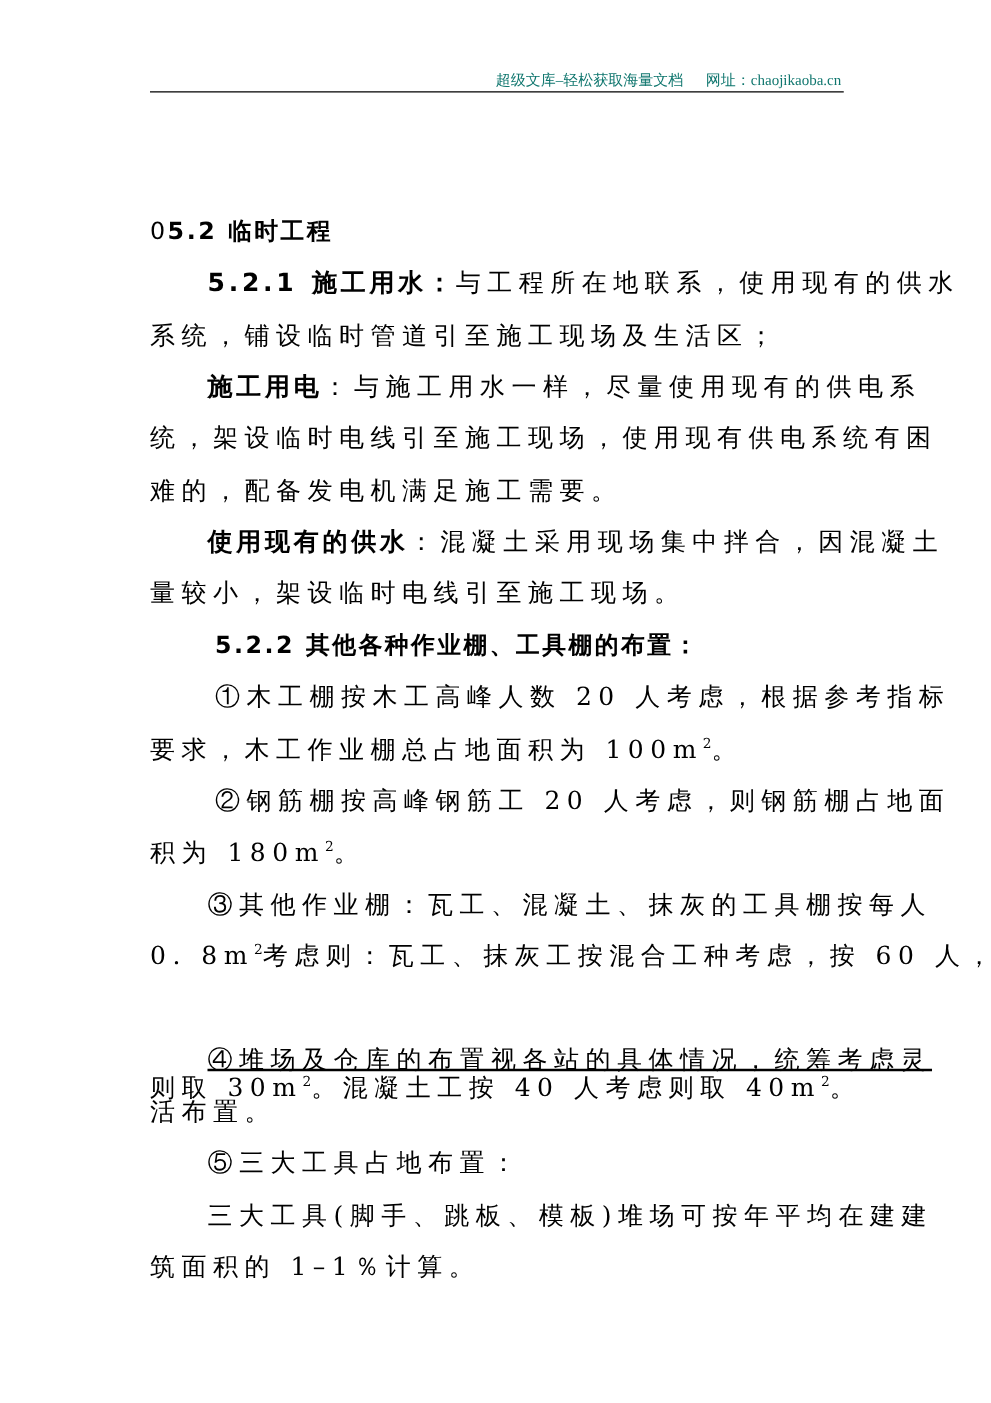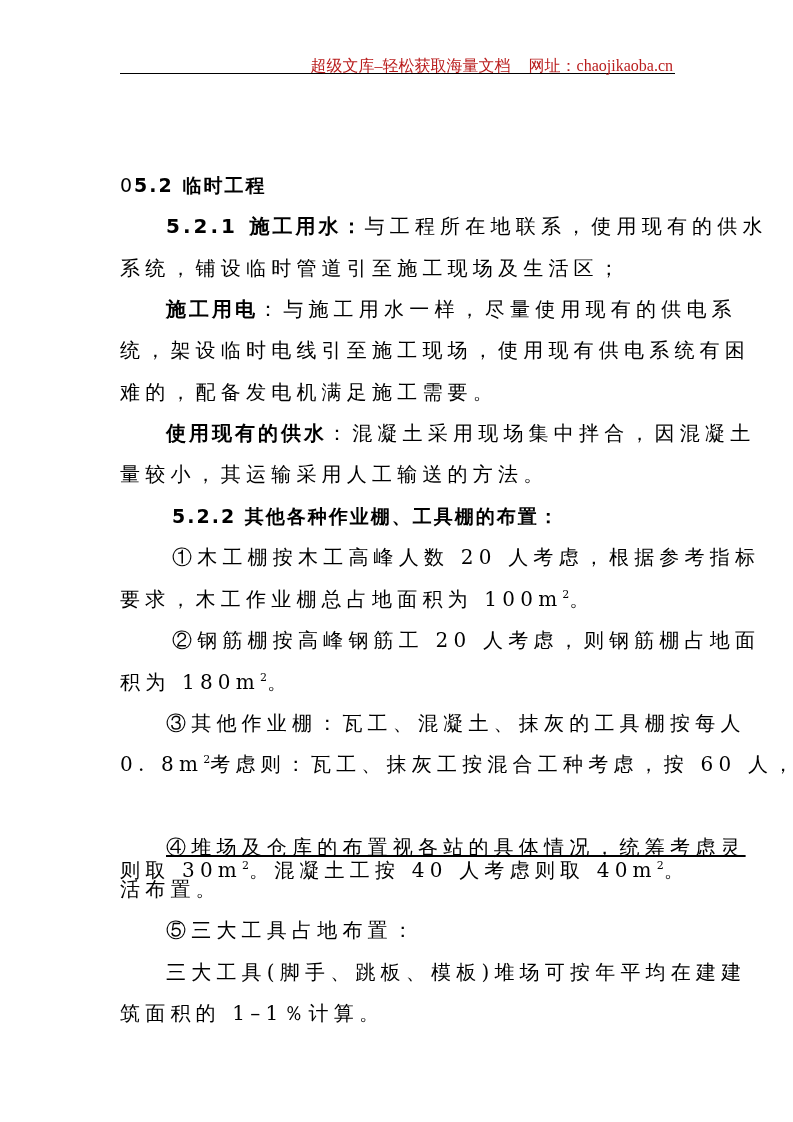--- a/index.html
+++ b/index.html
@@ -20,22 +20,22 @@
       left: 120px;
       top: 55px;
       width: 555px;
       height: 18px;
       border-bottom: 1px solid #000;
     }
     .header-text {
       position: absolute;
       right: 2px;
       top: 1px;
-      font-size: 16px;
-      color: #b91c1c;
+      font-size: 12px;
+      color: #0f766e;
       font-family: "Liberation Serif", "DejaVu Serif", serif;
       white-space: nowrap;
     }
     .header-text .gap { display: inline-block; width: 18px; }
 
     .content {
       position: absolute;
       left: 120px;
       top: 0;
       width: 570px;
@@ -97,21 +97,21 @@
     <span>统，架设临时电线引至施工现场，使用现有供电系统有困</span>
   </div>
   <div class="line" style="top:380px;">
     <span>难的，配备发电机满足施工需要。</span>
   </div>
 
   <div class="line indent" style="top:421px;">
     <span class="bold">使用现有的供水</span><span>：混凝土采用现场集中拌合，因混凝土</span>
   </div>
   <div class="line" style="top:462px;">
-    <span>量较小，其运输采用人工输送的方法。</span>
+    <span>量较小，架设临时电线引至施工现场。</span>
   </div>
 
   <div class="line indent-sm section-title" style="top:504px; font-size:19px;">
     <span>5.2.2 其他各种作业棚、工具棚的布置：</span>
   </div>
 
   <div class="line indent-sm" style="top:545px;">
     <span>①木工棚按木工高峰人数 20 人考虑，根据参考指标</span>
   </div>
   <div class="line" style="top:587px;text-align:right;">

